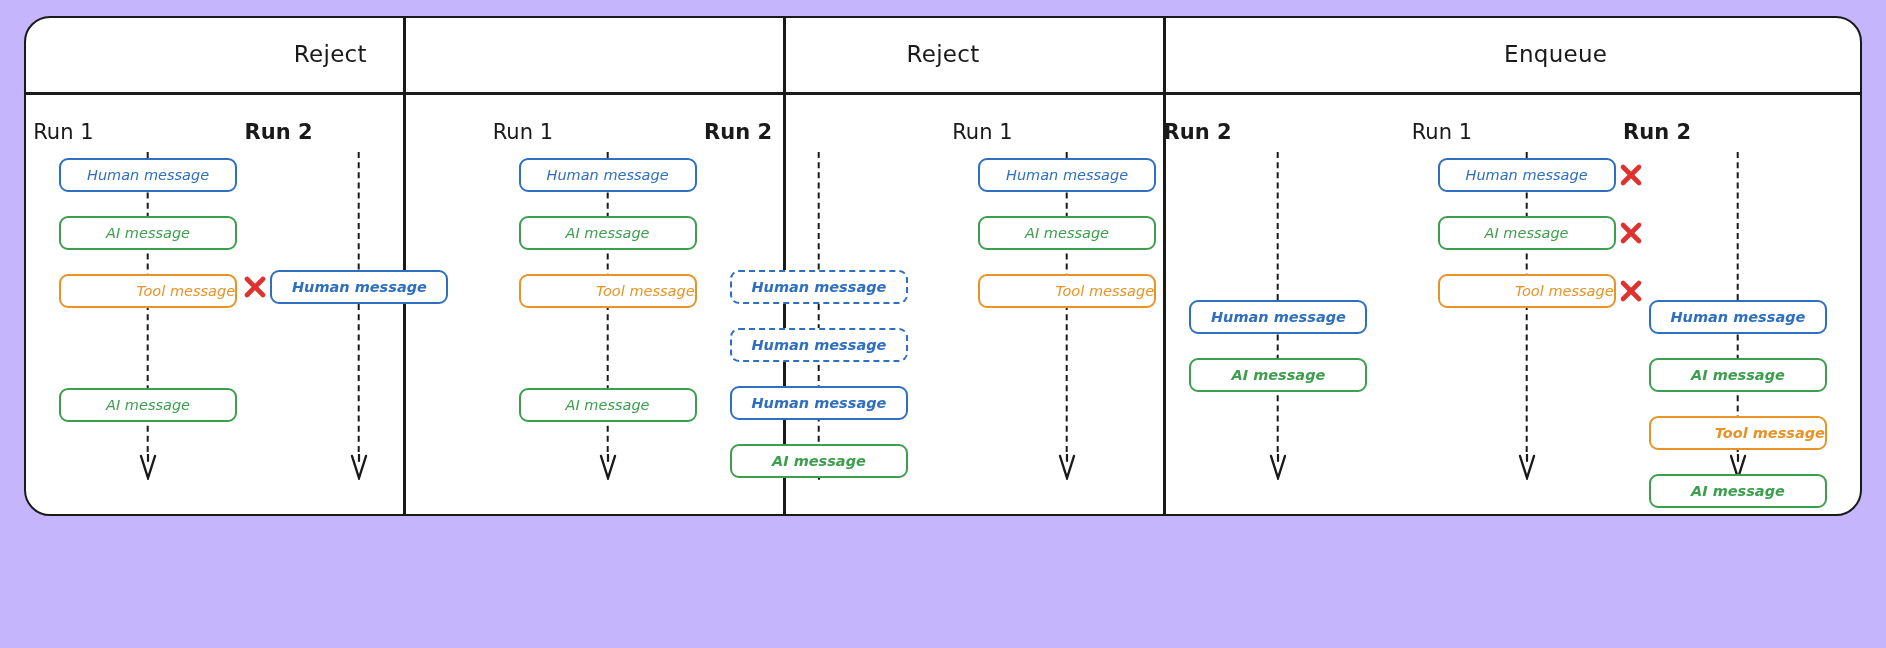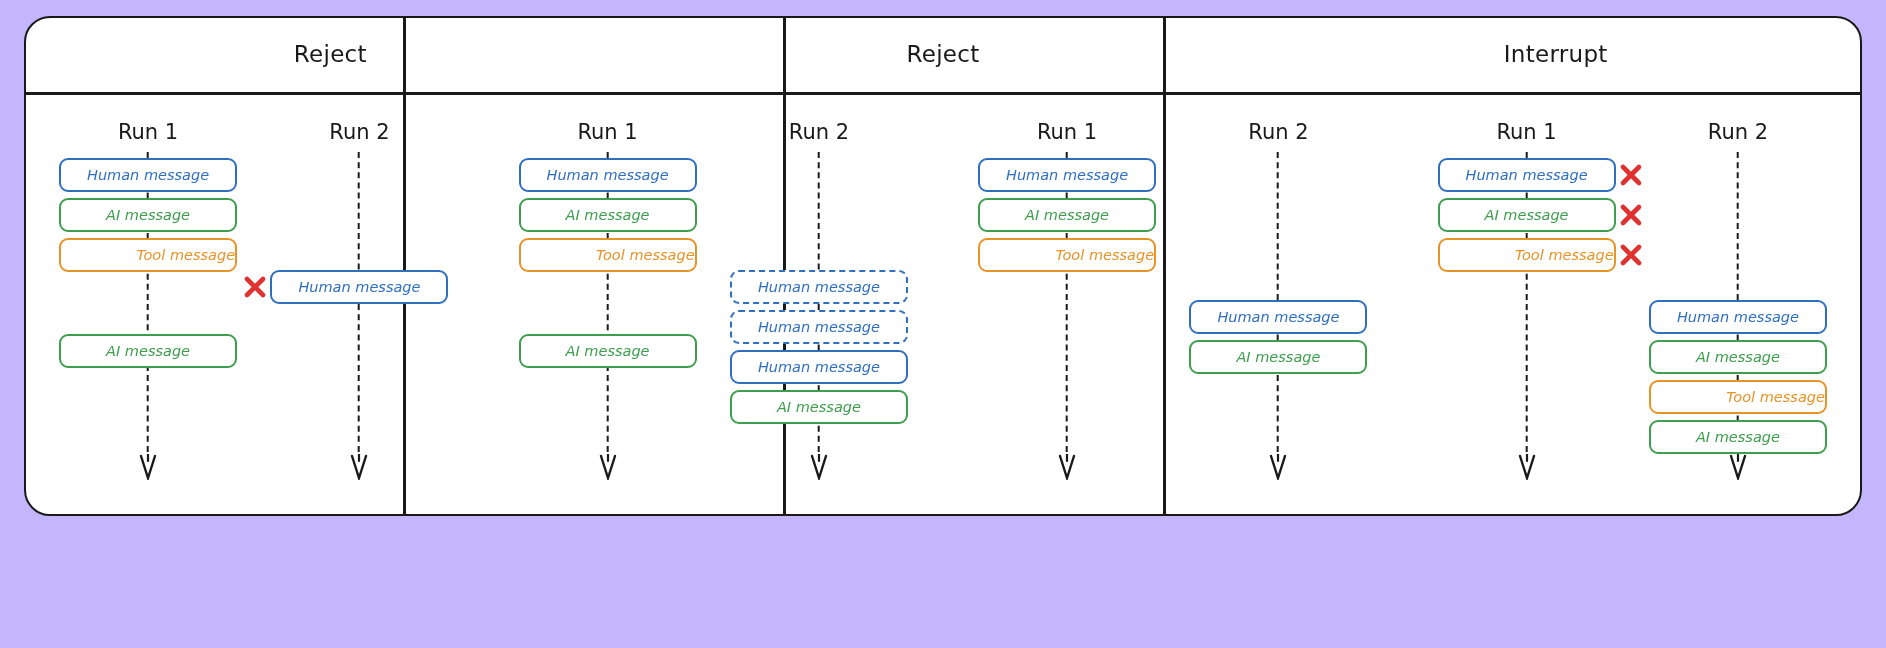--- a/index.html
+++ b/index.html
@@ -93,28 +93,28 @@
   }
 
   
   .run-col {
     position: absolute;
     top: 0;
     width: 50%;
     height: 100%;
   }
   .run-col.left  { left: 2%; }
-  .run-col.right { left: 48%; }
+  .run-col.right { left: 48%; font-weight: bold; }
 
   .run-label {
     position: absolute;
     top: 26px;
     left: 0;
     width: 100%;
-    text-align: center;
+    text-align: left;
     font-family: "DejaVu Sans", sans-serif;
     font-size: 21px;
     color: #1a1a1a;
     white-space: nowrap;
   }
 
   
   .lifeline {
     position: absolute;
     left: 50%;
@@ -150,21 +150,21 @@
     box-sizing: border-box;
     height: 34px;
     line-height: 30px;
     text-align: center;
     border-radius: 9px;
     background: #ffffff;
     font-family: "DejaVu Sans", sans-serif;
     font-size: 14.5px;
     font-style: italic;
     white-space: nowrap;
-    margin-bottom: 6px;
+    margin-bottom: 24px;
     position: relative;
   }
   .msg.human { border: 2.6px solid #2f6fc0; color: #2f6fc0; }
   .msg.ai    { border: 2.6px solid #3d9e4d; color: #3d9e4d; }
   .msg.tool  { border: 2.6px solid #e89326; color: #e89326; text-align: right; }
   .msg.dashed { border-style: dashed; }
 
   
   .gap {
     height: 56px;
@@ -195,21 +195,21 @@
   <div class="outer-frame"></div>
 
   <div class="header-row">
     <div class="header-cell">
       <span class="header-title">Reject</span>
     </div>
     <div class="header-cell">
       <span class="header-title">Reject</span>
     </div>
     <div class="header-cell">
-      <span class="header-title">Interrupt</span>
+      <span class="header-title">Enqueue</span>
     </div>
   </div>
 
   <div class="header-rule"></div>
 
   <div class="v-divider" style="left:403px"></div>
   <div class="v-divider" style="left:783px"></div>
   <div class="v-divider" style="left:1163px"></div>
 
   <div class="panels" id="panels-root">

